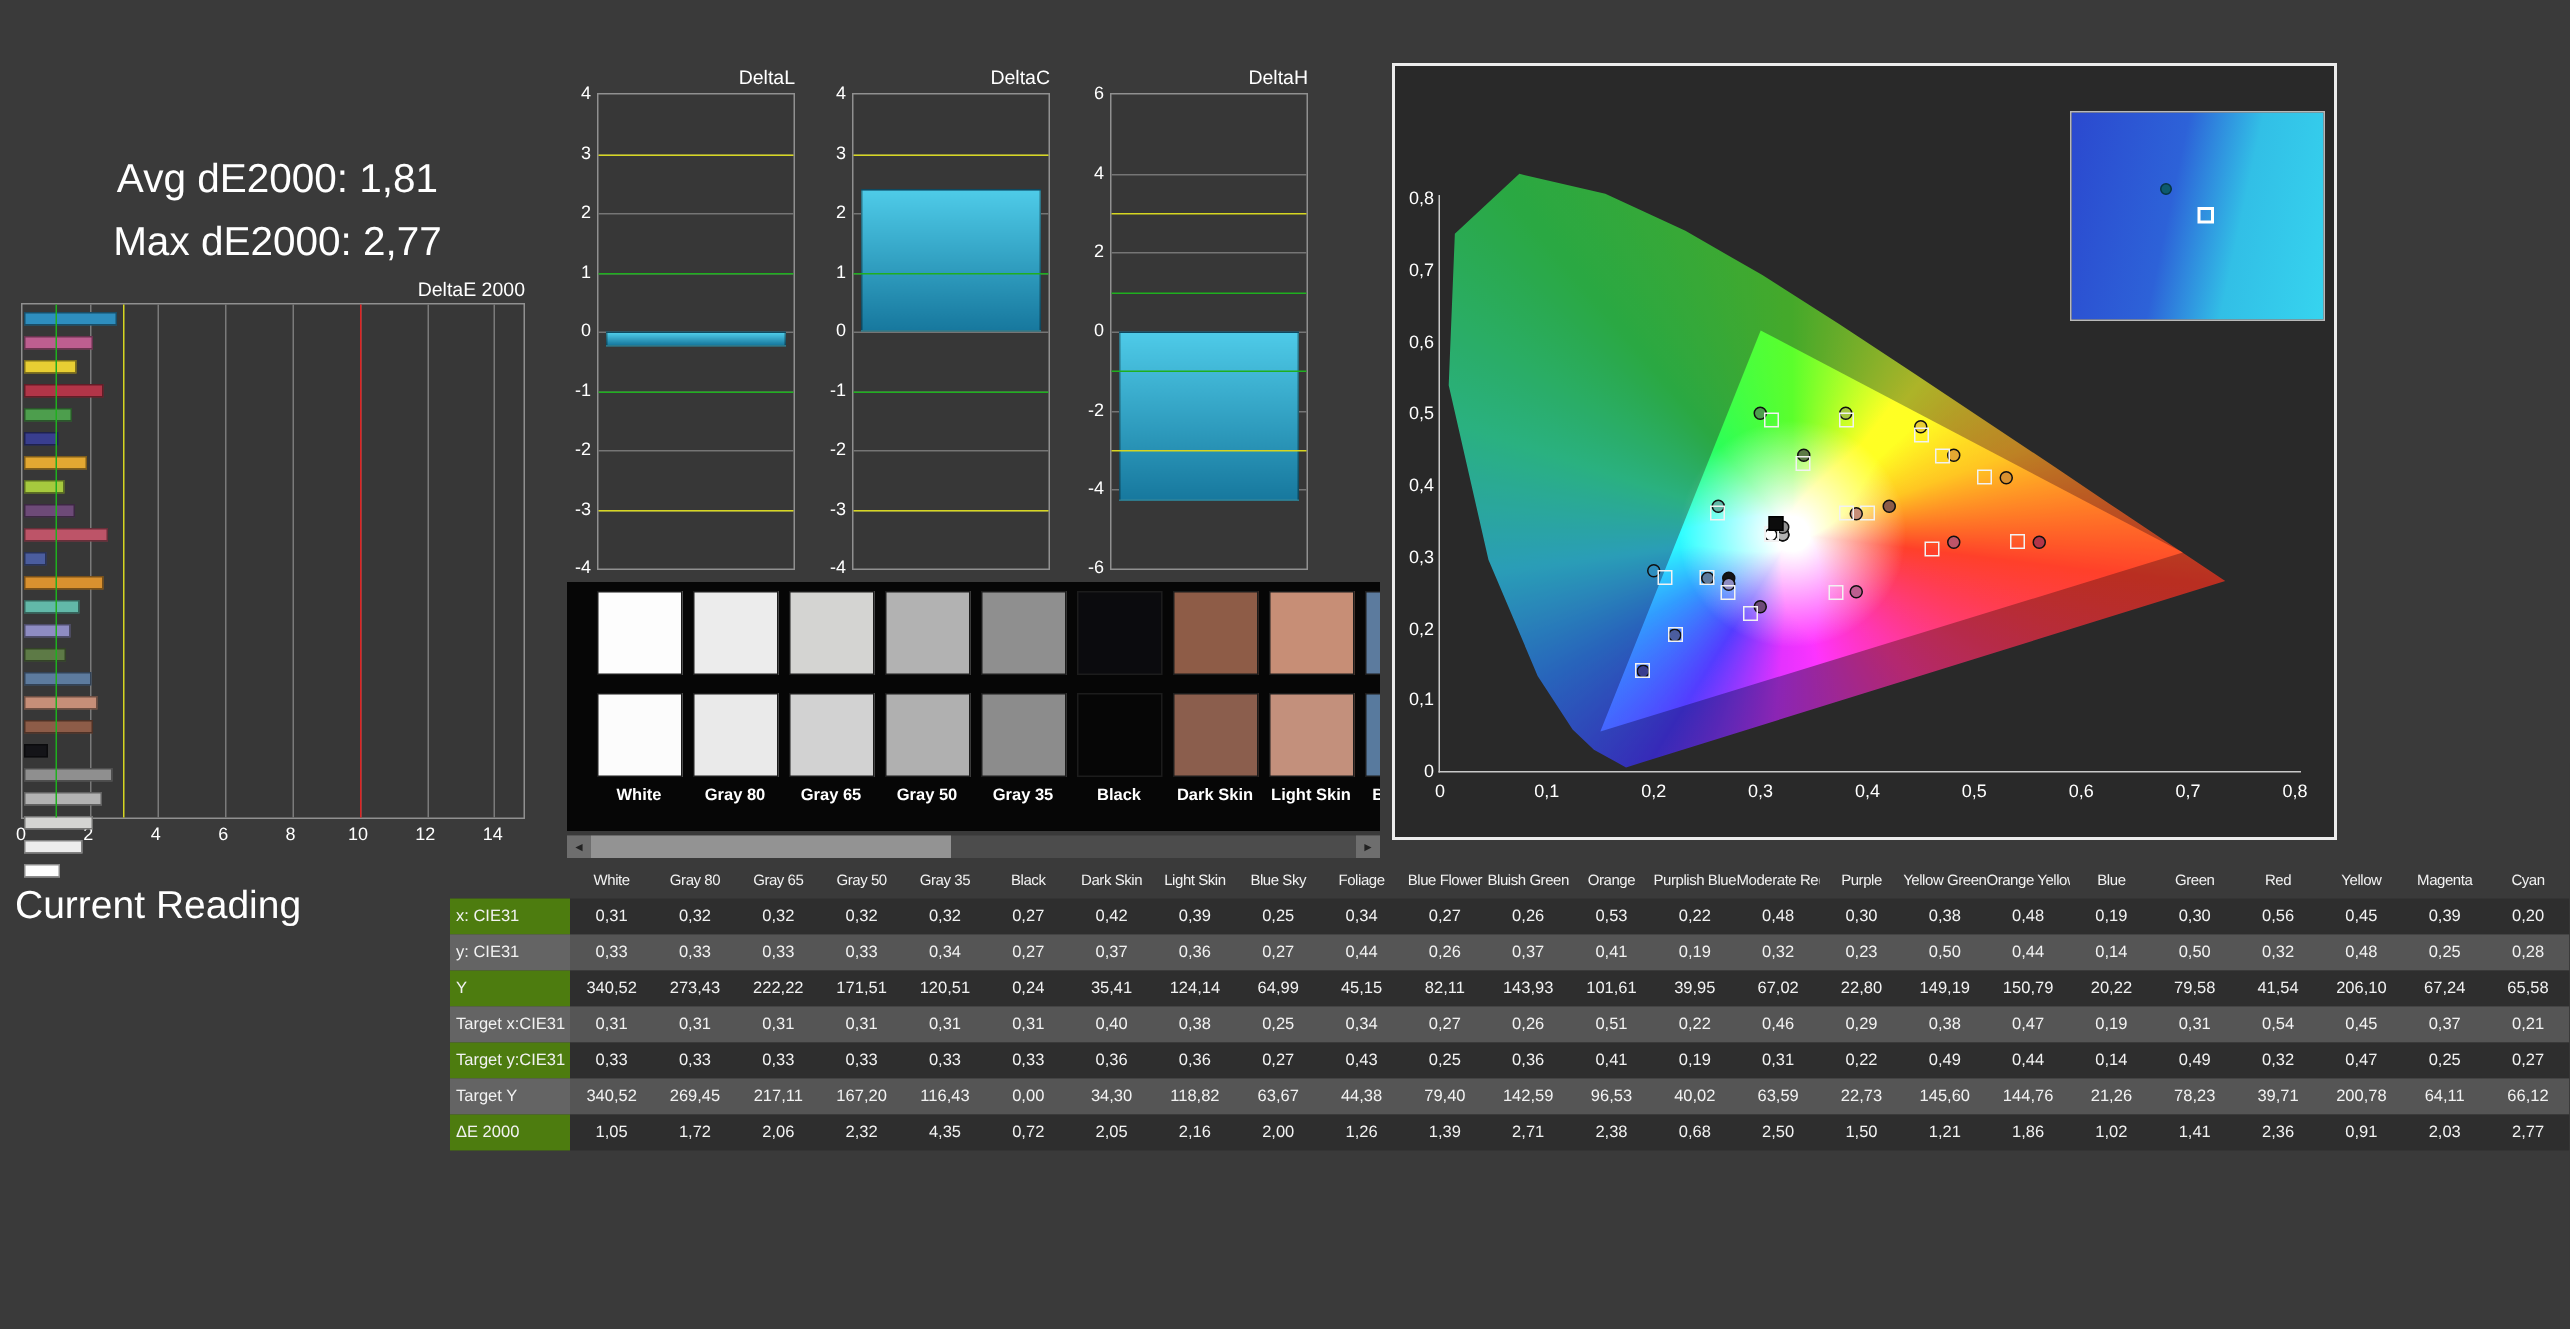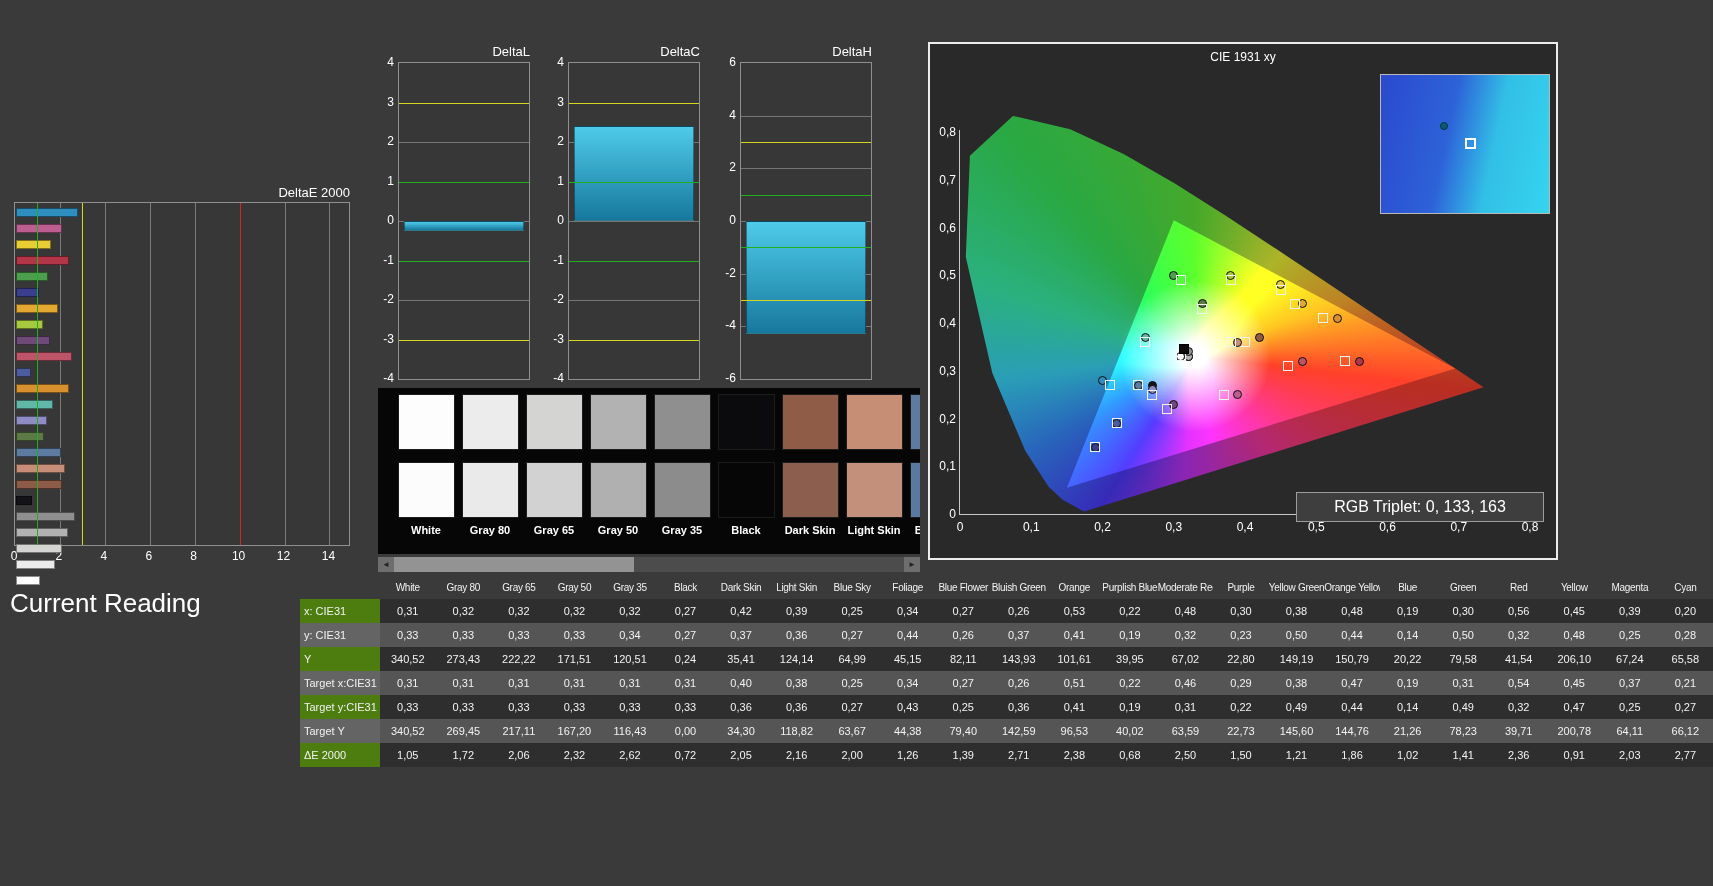--- a/index.html
+++ b/index.html
@@ -90,20 +90,24 @@
   .trow.dark{background:#2e2e2e}
   .trow.light{background:#555}
   .trow.dark .tlabel{background:#4d7c0f}
   .trow.light .tlabel{background:#646464}
 </style>
 </head>
 <body>
 
 <div class="app">
 
+  <div class="hdr-stats">
+    <div>Avg dE2000: 1,81</div>
+    <div>Max dE2000: 2,77</div>
+  </div>
 
   <div class="chart-title" id="deltae-title">DeltaE 2000</div>
   <div id="deltae-panel">
     <div id="deltae-bars">
         <div class="de-row">
           <div class="de-bar" style="width: 62.2179px; background: rgb(46, 142, 190);"></div>
         </div>
         <div class="de-row">
           <div class="de-bar" style="width: 45.5965px; background: rgb(189, 94, 144);"></div>
         </div>
@@ -319,21 +323,20 @@
   <div id="cie-panel">
     <div id="cie-plot">
       <div id="cie-horseshoe"></div>
       <div id="cie-triangle"></div>
       <div class="axis" id="cie-axis-y"></div>
       <div class="axis" id="cie-axis-x"></div>
       <div id="cie-inset">
         <div class="inset-dot"></div>
         <div class="inset-square"></div>
       </div>
-      <div id="rgb-box">RGB Triplet: 0, 133, 163</div>
     <div class="cie-xlab" style="left: 16px;">0</div>
         <div class="cie-xlab" style="left: 87.25px;">0,1</div>
         <div class="cie-xlab" style="left: 158.5px;">0,2</div>
         <div class="cie-xlab" style="left: 229.75px;">0,3</div>
         <div class="cie-xlab" style="left: 301px;">0,4</div>
         <div class="cie-xlab" style="left: 372.25px;">0,5</div>
         <div class="cie-xlab" style="left: 443.5px;">0,6</div>
         <div class="cie-xlab" style="left: 514.75px;">0,7</div>
         <div class="cie-xlab" style="left: 586px;">0,8</div>
         <div class="cie-ylab" style="top: 463px;">0</div>
@@ -388,21 +391,20 @@
         <div class="cie-dot" style="left: 424.5px; top: 312.7px; background: rgb(178, 53, 72);"></div>
         <div class="cie-sq" style="left: 409.75px; top: 312.2px;"></div>
         <div class="cie-dot" style="left: 346.125px; top: 236.3px; background: rgb(232, 206, 51);"></div>
         <div class="cie-sq" style="left: 345.625px; top: 240.575px;"></div>
         <div class="cie-dot" style="left: 303.375px; top: 346.125px; background: rgb(189, 94, 144);"></div>
         <div class="cie-sq" style="left: 288.625px; top: 345.625px;"></div>
         <div class="cie-dot" style="left: 168px; top: 331.8px; background: rgb(46, 142, 190);"></div>
         <div class="cie-sq" style="left: 174.625px; top: 336.075px;"></div>
         <div class="cie-cur" style="left: 249.438px; top: 300.262px;"></div>
       </div>
-    <div class="cie-title">CIE 1931 xy</div>
   </div>
 
   <div id="cur-title">Current Reading</div>
 
   <div id="data-table">
     <div class="trow thead" id="table-header">
         <div class="tcell tlabel"></div>
         <div class="tcell">White</div>
         <div class="tcell">Gray 80</div>
         <div class="tcell">Gray 65</div>
@@ -590,21 +592,21 @@
           <div class="tcell">200,78</div>
           <div class="tcell">64,11</div>
           <div class="tcell">66,12</div>
         </div>
         <div class="trow dark">
           <div class="tcell tlabel">ΔE 2000</div>
           <div class="tcell">1,05</div>
           <div class="tcell">1,72</div>
           <div class="tcell">2,06</div>
           <div class="tcell">2,32</div>
-          <div class="tcell">2,62</div>
+          <div class="tcell">4,35</div>
           <div class="tcell">0,72</div>
           <div class="tcell">2,05</div>
           <div class="tcell">2,16</div>
           <div class="tcell">2,00</div>
           <div class="tcell">1,26</div>
           <div class="tcell">1,39</div>
           <div class="tcell">2,71</div>
           <div class="tcell">2,38</div>
           <div class="tcell">0,68</div>
           <div class="tcell">2,50</div>

